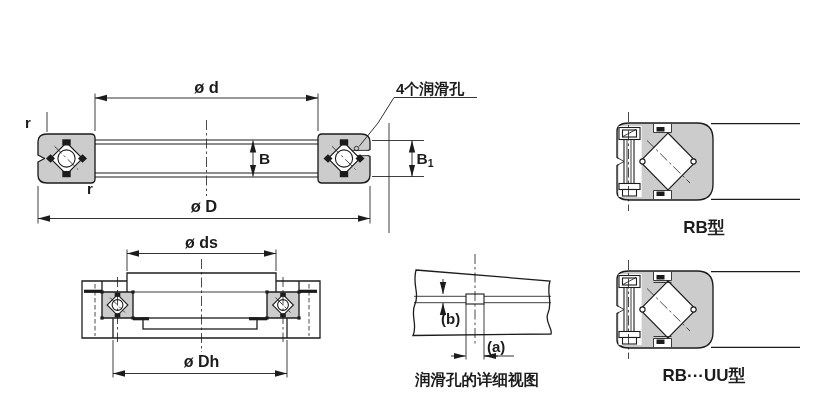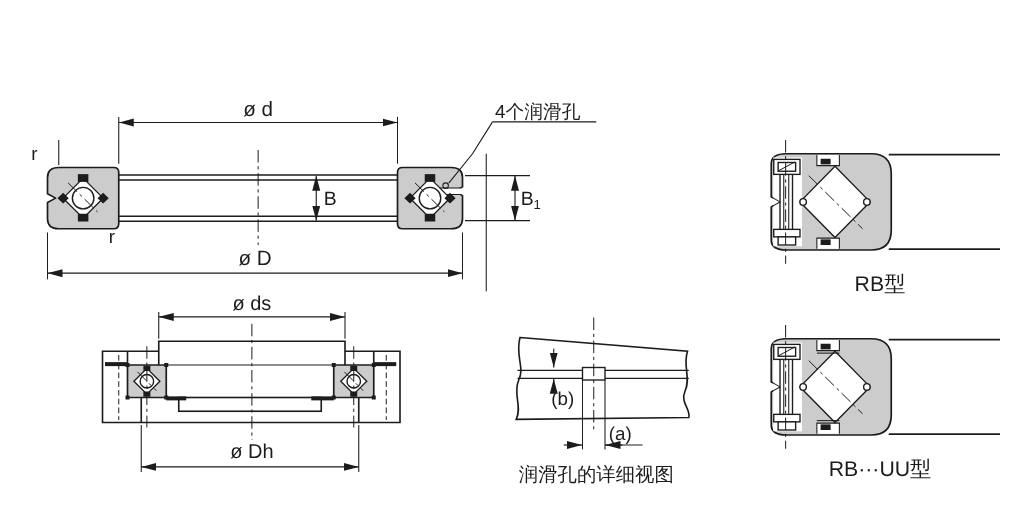--- a/index.html
+++ b/index.html
@@ -1,20 +1,20 @@
 <!DOCTYPE html>
 <html style="--bg: #ffffff; --line: #1c1c1c; --fill: #cccccc;"><head>
 <meta charset="utf-8">
 <style>
   :root{
     --bg:#ffffff; --line:#1c1c1c; --fill:#cccccc;
   }
   html,body{margin:0;padding:0;background:var(--bg);}
   #canvas{position:relative;width:821px;height:417px;background:var(--bg);overflow:hidden;
-          font-family:"Liberation Sans", sans-serif;}
+          font-family:"Liberation Sans", sans-serif;font-weight:bold;}
   svg text{font-family:"Liberation Sans", sans-serif; fill:var(--line);}
   .ln{stroke:var(--line); fill:none; stroke-width:1.3;}
   .thin{stroke:var(--line); fill:none; stroke-width:0.85;}
   .rail{stroke:var(--line); fill:none; stroke-width:1.05;}
   .thick{stroke:var(--line); fill:none; stroke-width:3.2;}
   .fillgray{fill:var(--fill); stroke:var(--line); stroke-width:1.35; stroke-linejoin:round;}
   .fillwhite{fill:#ffffff; stroke:var(--line); stroke-width:1.1;}
   .whiteonly{fill:#ffffff; stroke:none;}
   .blackbit{fill:var(--line); stroke:none;}
   .cl{stroke:var(--line); fill:none; stroke-width:0.8; stroke-dasharray:10 3 2.5 3;}

